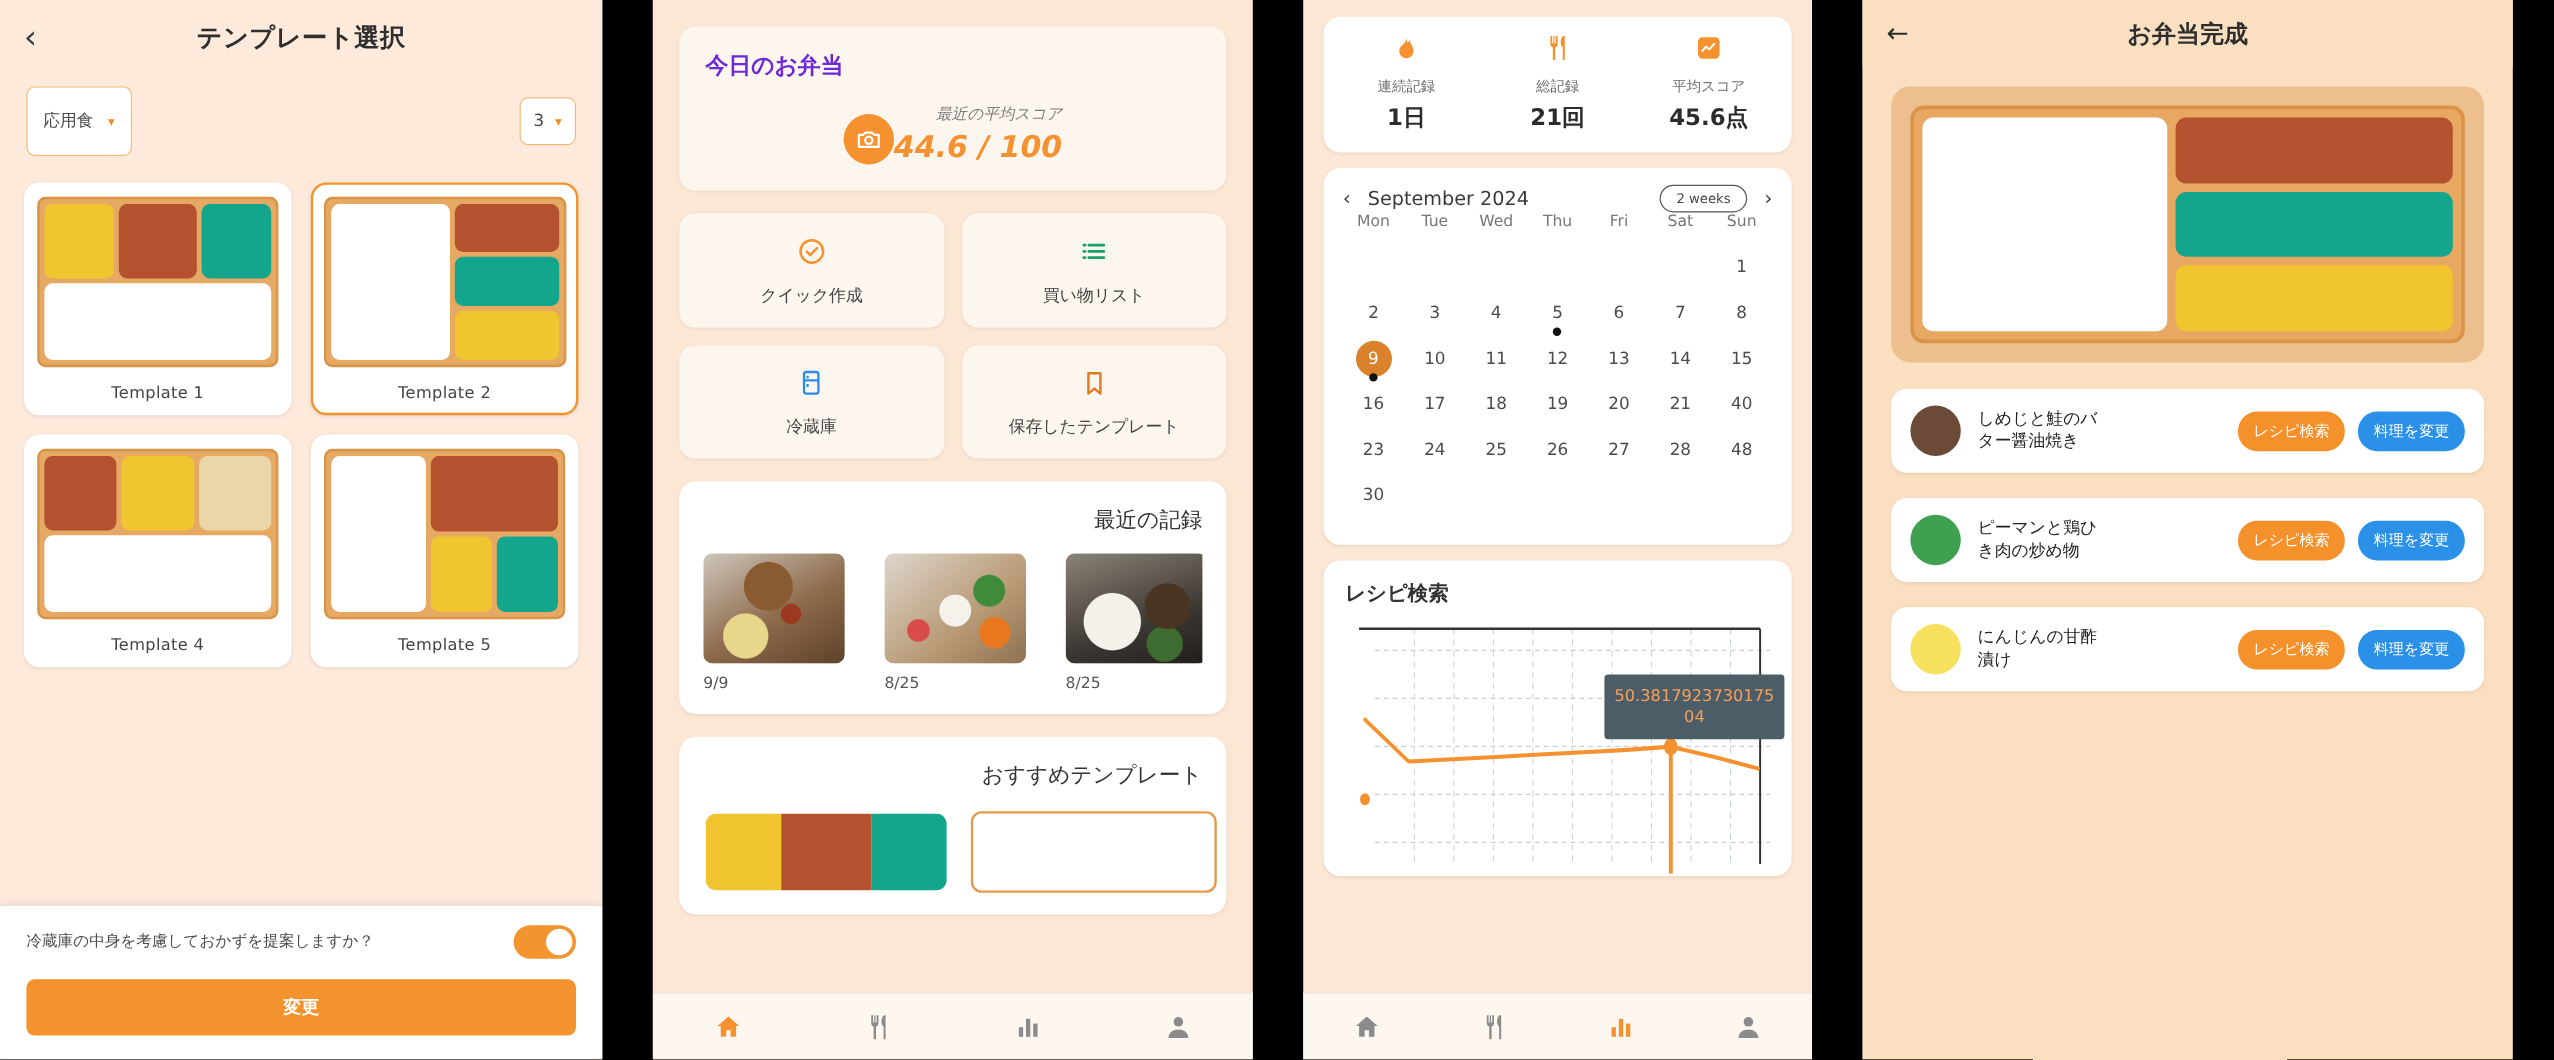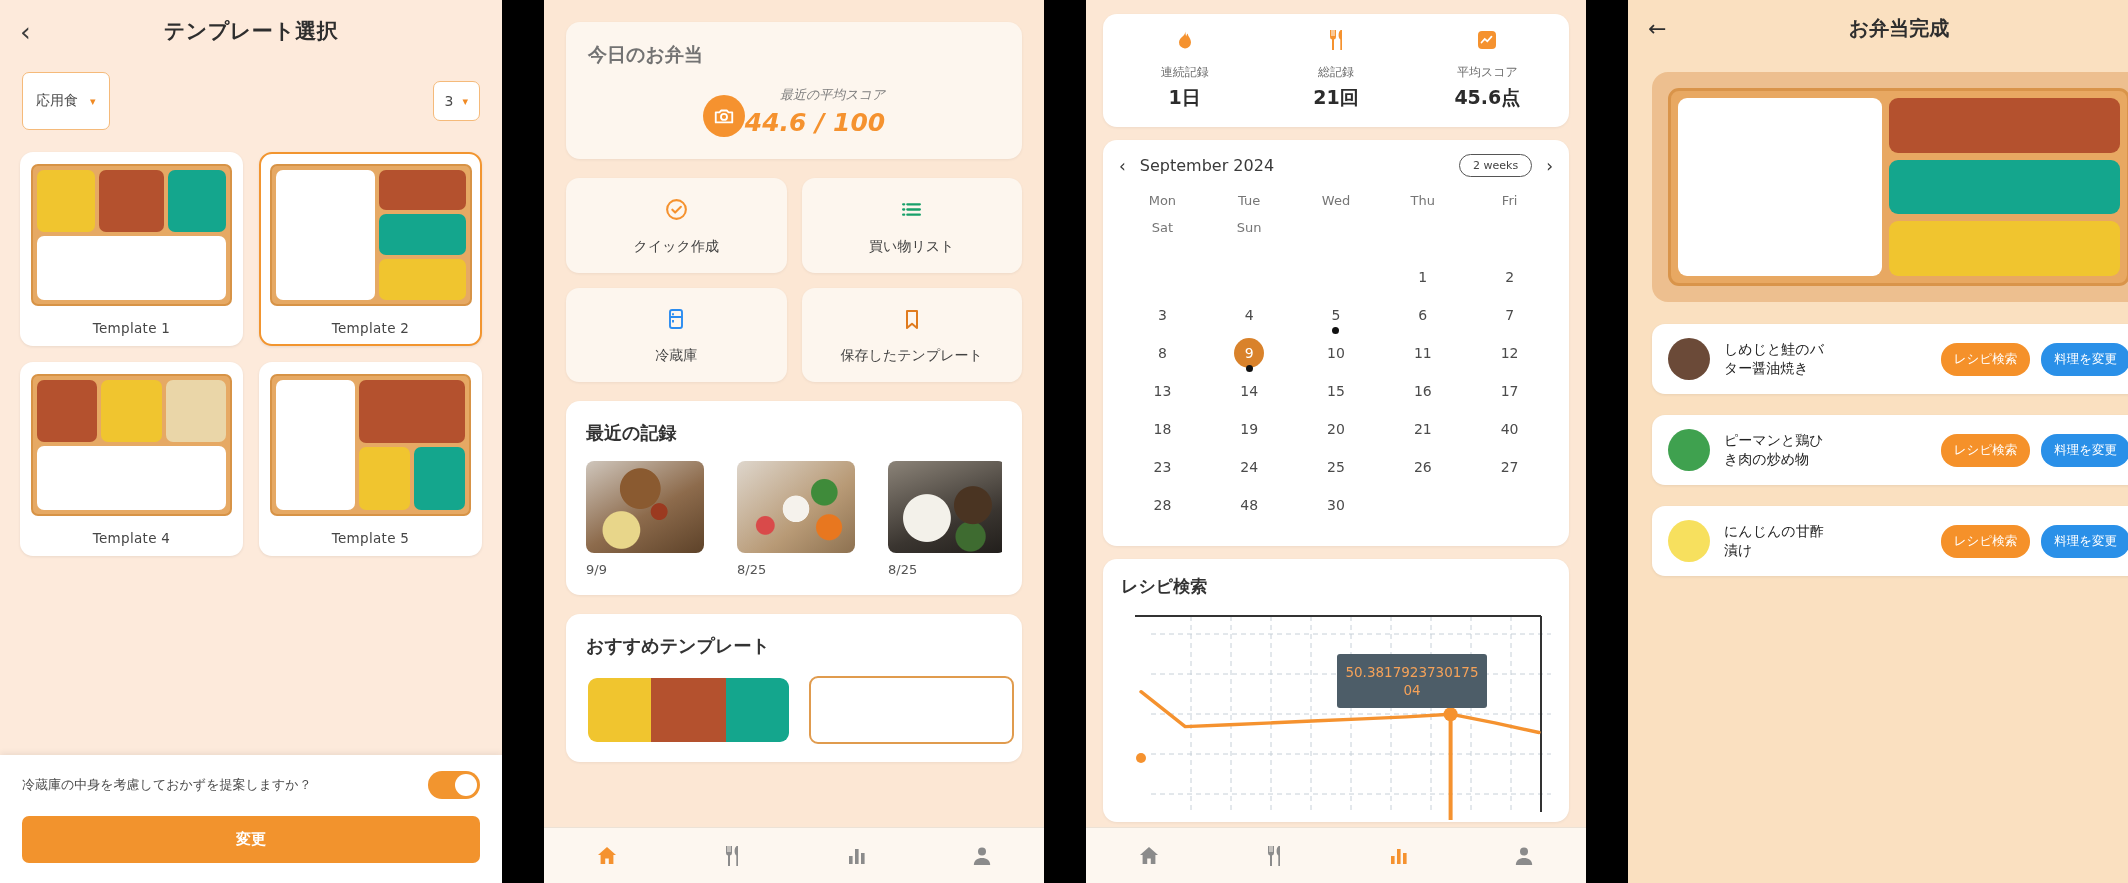--- a/index.html
+++ b/index.html
@@ -10,21 +10,21 @@
     font-family: "DejaVu Sans", "Liberation Sans", sans-serif;
     overflow: hidden;
   }
   .stage { position: relative; width: 2128px; height: 883px; display: flex; background: #000; }
 
   
   .panel { position: relative; height: 883px; overflow: hidden; flex: none; }
   .p1 { width: 502px; background: #fdeadb; }
   .gap { width: 42px; background: #000; flex: none; }
   .p2 { width: 500px; background: #fce7d4; }
-  .p3 { width: 500px; background: #fce7d4; }
+  .p3 { width: 424px; background: #fce7d4; }
   .p4 { width: 542px; background: #fae0c0; }
 
   
   .p1-header { height: 62px; display: flex; align-items: center; padding: 0 20px; position: relative; }
   .p1-back { font-size: 27px; color: #3c3c3c; line-height: 1; cursor: pointer; font-family: "DejaVu Sans", sans-serif; }
   .p1-title {
     position: absolute; left: 0; right: 0; text-align: center;
     font-size: 21px; font-weight: 700; color: #2e2e2e; letter-spacing: .5px;
   }
   .p1-filters { display: flex; justify-content: space-between; align-items: center; padding: 10px 22px 0 22px; }
@@ -59,37 +59,37 @@
   .btn-primary {
     margin-top: 17px; width: 100%; background: #f2932d; color: #fff; border: none;
     border-radius: 7px; padding: 14px 0; font-size: 15px; font-weight: 600; cursor: pointer;
     font-family: inherit;
   }
 
   
   .p2-inner { padding: 22px 22px 0 22px; }
   .card { background: #fdf6ee; border-radius: 14px; box-shadow: 0 1px 3px rgba(0,0,0,.06); }
   .today-card { padding: 20px 22px 22px 22px; }
-  .today-title { font-size: 19px; font-weight: 700; color: #737373; }
+  .today-title { font-size: 19px; font-weight: 700; color: #6d28d9; }
   .today-row { display: flex; align-items: flex-end; justify-content: center; margin-top: 18px; font-style: italic; }
   .cam {
     width: 42px; height: 42px; border-radius: 50%; background: #f5922f;
     display: flex; align-items: center; justify-content: center;
   }
   .score-wrap { text-align: right; }
   .score-label { font-size: 13px; color: #7d7d7d; }
   .score-val { font-size: 25px; font-weight: 700; color: #f5922f; margin-top: 4px; }
   .quick-grid { display: grid; grid-template-columns: 1fr 1fr; gap: 15px; margin-top: 19px; }
   .quick-btn {
     background: #fdf6ee; border-radius: 13px; padding: 19px 0 17px 0; text-align: center;
     box-shadow: 0 1px 3px rgba(0,0,0,.06); cursor: pointer;
   }
   .quick-label { font-size: 14px; color: #424242; margin-top: 12px; }
   .sec-card { background: #fff; border-radius: 14px; margin-top: 19px; padding: 20px 20px 18px 20px; box-shadow: 0 1px 3px rgba(0,0,0,.06); }
-  .sec-title { font-size: 18px; font-weight: 700; color: #333; }
+  .sec-title { font-size: 18px; font-weight: 400; color: #333; text-align: right; }
   .thumbs { display: flex; gap: 17px; margin-top: 16px; overflow: hidden; }
   .thumb { flex: none; width: 134px; }
   .thumb-img { width: 118px; height: 92px; border-radius: 8px; background-size: cover; background-position: center; }
   .thumb-date { font-size: 13px; color: #555; margin-top: 9px; }
   .rec-grid { display: flex; gap: 18px; margin-top: 18px; }
   .rec-bento { flex: none; width: 205px; height: 68px; border: 2.5px solid #e09b4e; border-radius: 9px; background: #fff; display: flex; gap: 4px; padding: 4px; overflow: hidden; }
   .p2-nav, .p3-nav {
     position: absolute; bottom: 0; left: 0; right: 0; height: 56px; background: #fdf7f0;
     display: flex; align-items: center; border-top: 1px solid #ece2d6;
   }
@@ -99,21 +99,21 @@
   .p3-inner { padding: 14px 17px 0 17px; }
   .stats-card { background: #fff; border-radius: 14px; padding: 14px 6px 16px 6px; display: flex; box-shadow: 0 1px 3px rgba(0,0,0,.06); }
   .stat { flex: 1; text-align: center; }
   .stat-label { font-size: 12px; color: #6d6d6d; margin-top: 8px; }
   .stat-val { font-size: 19px; font-weight: 700; color: #2c2c2c; margin-top: 4px; text-align: center; }
   .cal-card { background: #fff; border-radius: 14px; margin-top: 13px; padding: 14px 16px 22px 16px; box-shadow: 0 1px 3px rgba(0,0,0,.06); }
   .cal-head { display: flex; align-items: center; gap: 14px; }
   .cal-month { font-size: 16px; color: #3a3a3a; flex: 1; }
   .cal-arrow { font-size: 17px; color: #3a3a3a; cursor: pointer; }
   .cal-chip { border: 1.3px solid #555; border-radius: 14px; padding: 4px 13px; font-size: 11px; color: #444; cursor: pointer; }
-  .cal-grid { display: grid; grid-template-columns: repeat(5, 1fr); margin-top: 16px; }
+  .cal-grid { display: grid; grid-template-columns: repeat(7, 1fr); }
   .cal-dow { text-align: center; font-size: 13px; color: #767676; padding-bottom: 12px; }
   .cal-day { height: 38px; display: flex; align-items: center; justify-content: center; position: relative; font-size: 14px; color: #4b4b4b; cursor: pointer; }
   .cal-day.today { }
   .cal-day.today .dnum {
     width: 30px; height: 30px; border-radius: 50%; background: #d9822b; color: #fff;
     display: flex; align-items: center; justify-content: center;
   }
   .dot { position: absolute; width: 7px; height: 7px; border-radius: 50%; background: #111; bottom: 0px; }
   .chart-card { background: #fff; border-radius: 14px; margin-top: 13px; padding: 16px 18px 0 18px; box-shadow: 0 1px 3px rgba(0,0,0,.06); }
   .chart-title { font-size: 17px; font-weight: 700; color: #333; }

